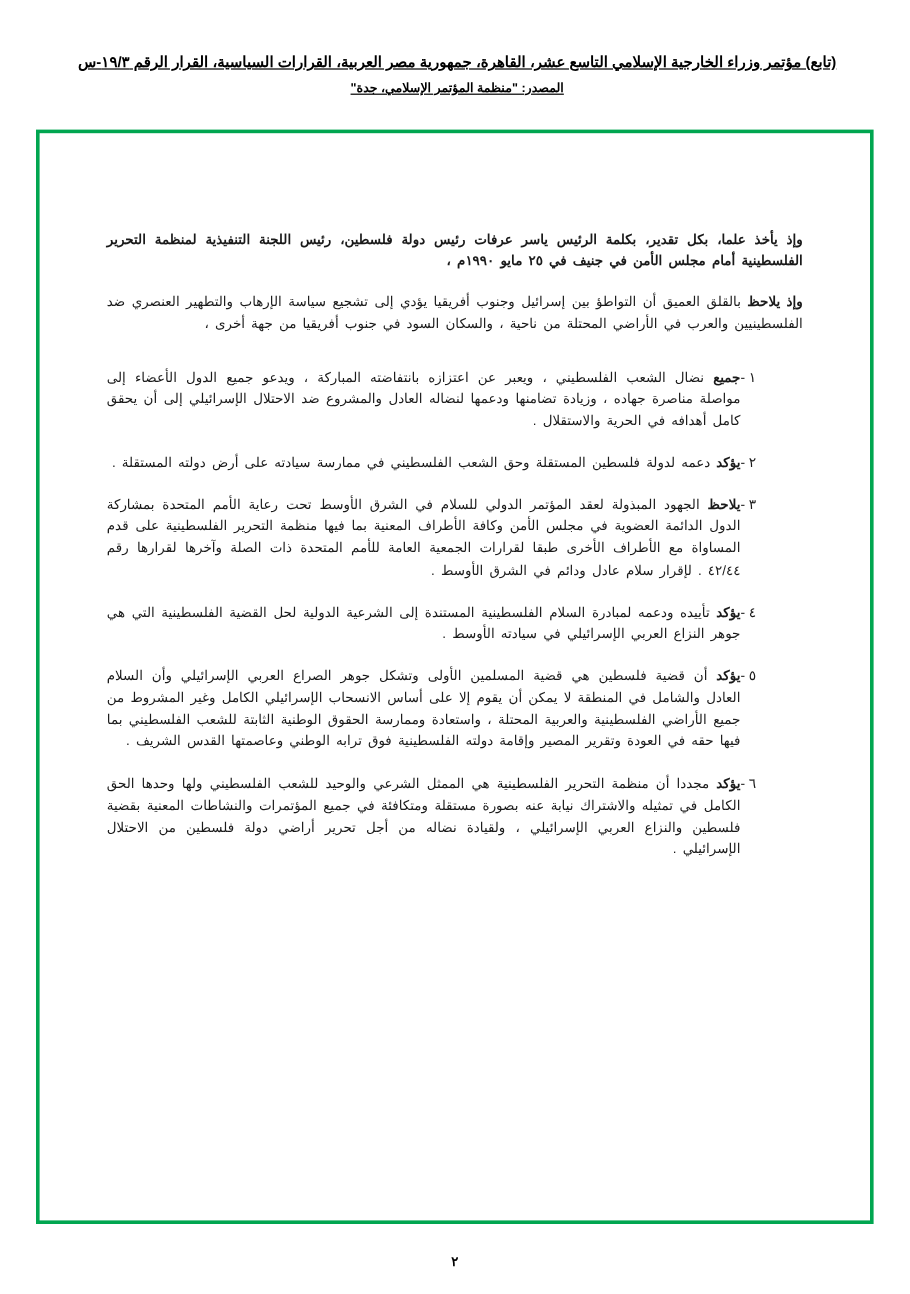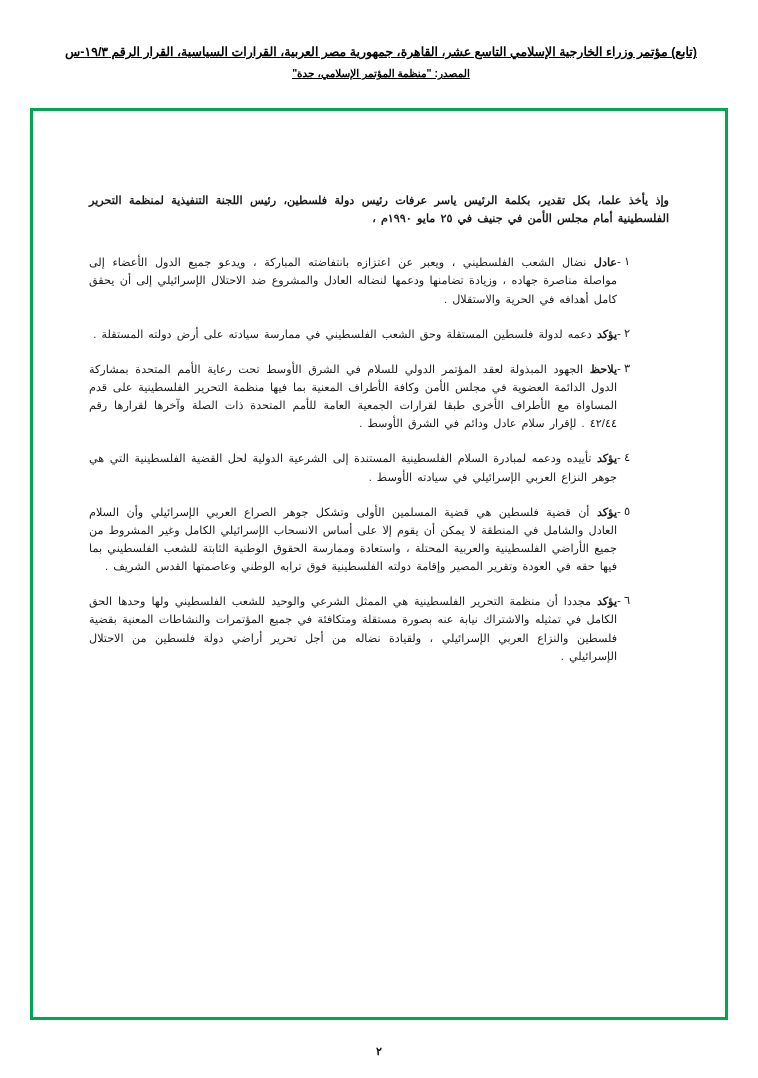--- a/index.html
+++ b/index.html
@@ -130,27 +130,30 @@
     <div class="header-source">المصدر: "منظمة المؤتمر الإسلامي، جدة"</div>
   </div>
 
   <div class="frame">
     <div class="frame-inner">
 
       <p class="intro-block first">
         <span class="lead">وإذ يأخذ علما</span><span>، بكل تقدير، بكلمة الرئيس ياسر عرفات رئيس دولة فلسطين، رئيس اللجنة التنفيذية لمنظمة التحرير الفلسطينية أمام مجلس الأمن في جنيف في ٢٥ مايو ١٩٩٠م ،</span>
       </p>
 
+      <p class="intro-block second">
+        <span class="lead">وإذ يلاحظ</span><span> بالقلق العميق أن التواطؤ بين إسرائيل وجنوب أفريقيا يؤدي إلى تشجيع سياسة الإرهاب والتطهير العنصري ضد الفلسطينيين والعرب في الأراضي المحتلة من ناحية ، والسكان السود في جنوب أفريقيا من جهة أخرى ،</span>
+      </p>
 
       <div class="clauses">
 
         <div class="clause">
           <div class="clause-num">١ -</div>
           <div class="clause-text">
-            <span class="lead">عادل</span><span> نضال الشعب الفلسطيني ، ويعبر عن اعتزازه بانتفاضته المباركة ، ويدعو جميع الدول الأعضاء إلى مواصلة مناصرة جهاده ، وزيادة تضامنها ودعمها لنضاله العادل والمشروع ضد الاحتلال الإسرائيلي إلى أن يحقق كامل أهدافه في الحرية والاستقلال .</span>
+            <span class="lead">جميع</span><span> نضال الشعب الفلسطيني ، ويعبر عن اعتزازه بانتفاضته المباركة ، ويدعو جميع الدول الأعضاء إلى مواصلة مناصرة جهاده ، وزيادة تضامنها ودعمها لنضاله العادل والمشروع ضد الاحتلال الإسرائيلي إلى أن يحقق كامل أهدافه في الحرية والاستقلال .</span>
           </div>
         </div>
 
         <div class="clause">
           <div class="clause-num">٢ -</div>
           <div class="clause-text">
             <span class="lead">يؤكد</span><span> دعمه لدولة فلسطين المستقلة وحق الشعب الفلسطيني في ممارسة سيادته على أرض دولته المستقلة .</span>
           </div>
         </div>
 

